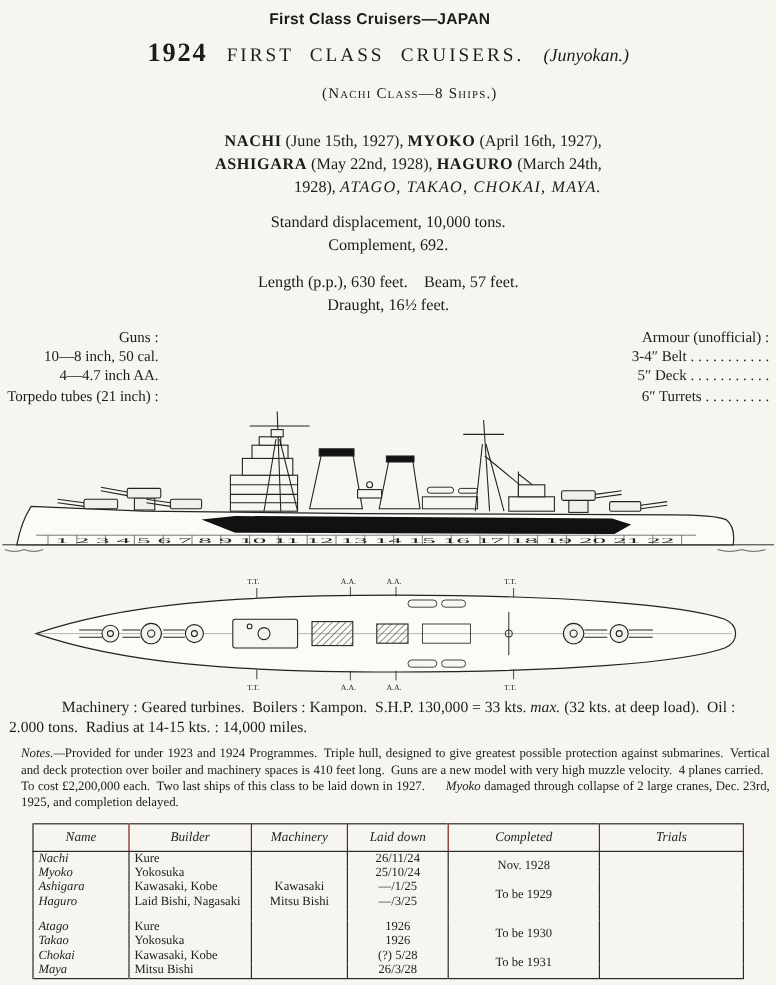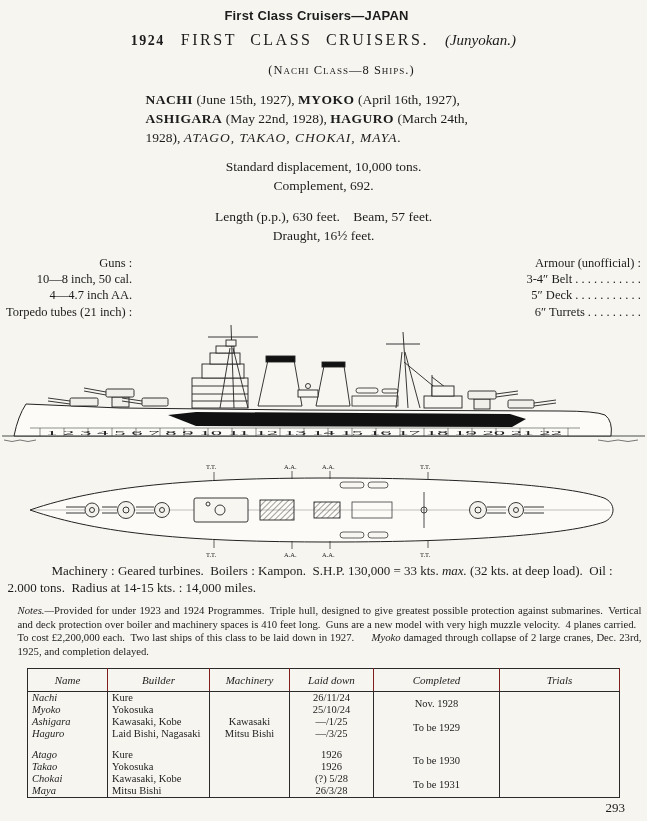--- a/index.html
+++ b/index.html
@@ -8,25 +8,25 @@
     background:#f6f5f0;color:#1c1c1c;
     font-family:"Liberation Serif","DejaVu Serif",serif;
     position:relative;
   }
   .corner{
     font-family:"Liberation Sans","DejaVu Sans",sans-serif;
     font-weight:bold;font-size:13px;text-align:center;
     padding:8px 14px 0 0;letter-spacing:.2px;
   }
   .title-row{display:flex;justify-content:center;align-items:baseline;gap:16px;margin-top:8px;}
-  .title-year{font-size:14px;font-weight:bold;letter-spacing:1.5px;}
+  .title-year{font-size:22px;font-weight:bold;letter-spacing:1.5px;}
   .title-main{font-size:16px;letter-spacing:2.5px;word-spacing:7px;}
   .title-sub{font-size:15px;font-style:italic;}
   .class-line{text-align:center;margin-top:14px;font-size:12.5px;font-variant:small-caps;letter-spacing:1px;padding-left:36px;}
-  .ships{width:356px;margin:13px auto 0;text-align:left;font-size:13.5px;line-height:1.4;}
+  .ships{width:356px;margin:23px auto 0;text-align:right;font-size:13.5px;line-height:1.4;}
   .ships b{letter-spacing:.5px;}
   .ships i{letter-spacing:1px;}
   .stat{text-align:center;font-size:13.5px;line-height:1.45;}
   .stats-block{margin-top:9px;}
   .dims-block{margin-top:11px;}
   .specs-row{display:flex;justify-content:space-between;margin-top:9px;padding:0 6px;font-size:12.5px;line-height:1.3;text-align:right;}
   .guns-block .indent{padding-left:16px;}
   .armour-block{width:200px;}
   svg{display:block;}
   .machinery{width:632px;margin:2px auto 0;font-size:13px;line-height:1.35;text-indent:44px;}

